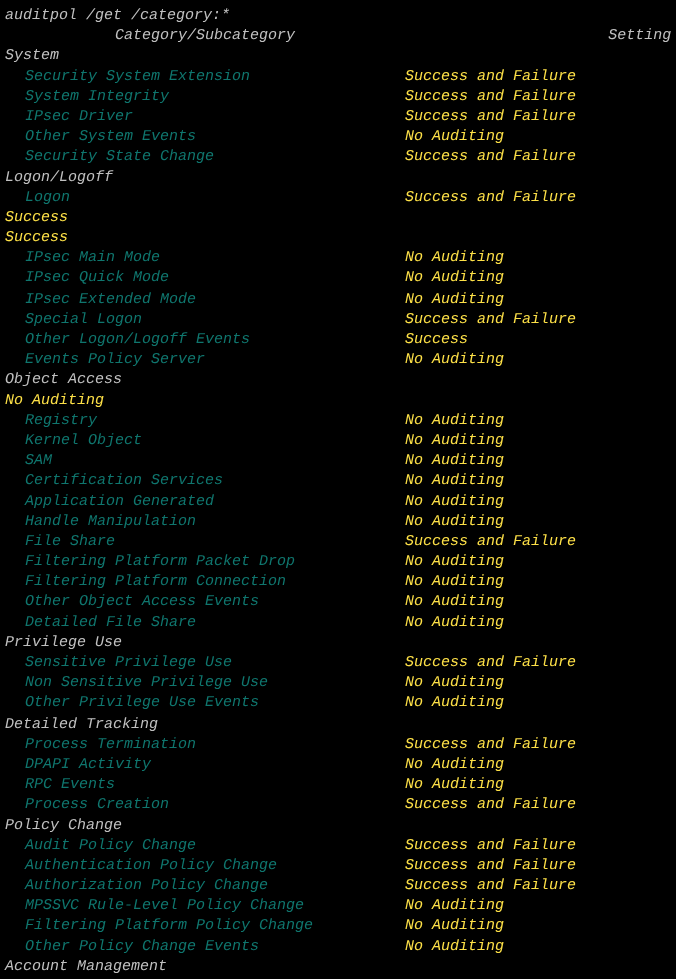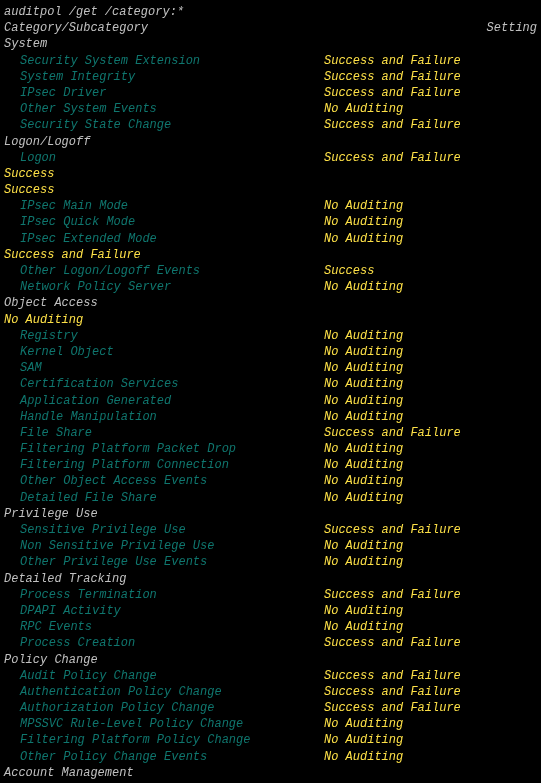--- a/index.html
+++ b/index.html
@@ -25,20 +25,21 @@
       white-space: nowrap;
       margin-bottom: 2px;
     }
     .col-headers {
       display: flex;
       color: #c0c0c0;
       margin-bottom: 2px;
     }
     .col-cat {
       width: 320px;
+      text-align: center;
     }
     .col-setting {
       flex: 1;
       text-align: right;
     }
     .section-header {
       color: #c0c0c0;
       font-weight: normal;
       white-space: nowrap;
     }
@@ -111,28 +112,29 @@
       </div>
       <div class="row line">
         <span class="row-name">IPsec Quick Mode</span>
         <span class="row-value">No Auditing</span>
       </div>
       <div class="row line">
         <span class="row-name">IPsec Extended Mode</span>
         <span class="row-value">No Auditing</span>
       </div>
       <div class="row line">
+        <span class="row-name">Special Logon</span>
         <span class="row-value">Success and Failure</span>
       </div>
       <div class="row line">
         <span class="row-name">Other Logon/Logoff Events</span>
         <span class="row-value">Success</span>
       </div>
       <div class="row line">
-        <span class="row-name">Network Policy Server</span>
+        <span class="row-name">Events Policy Server</span>
         <span class="row-value">No Auditing</span>
       </div>
       <div class="section-header line">Object Access</div>
       <div class="row line">
         <span class="row-value">No Auditing</span>
       </div>
       <div class="row line">
         <span class="row-name">Registry</span>
         <span class="row-value">No Auditing</span>
       </div>

